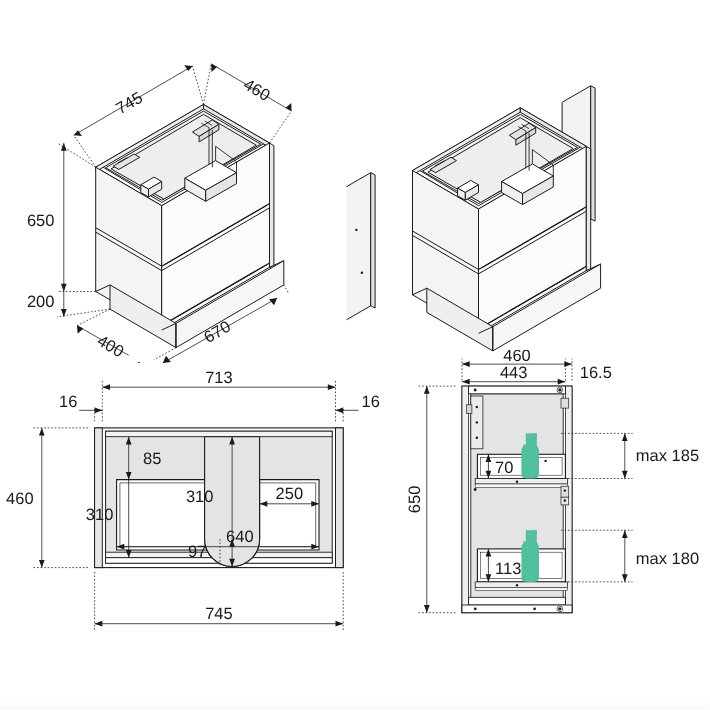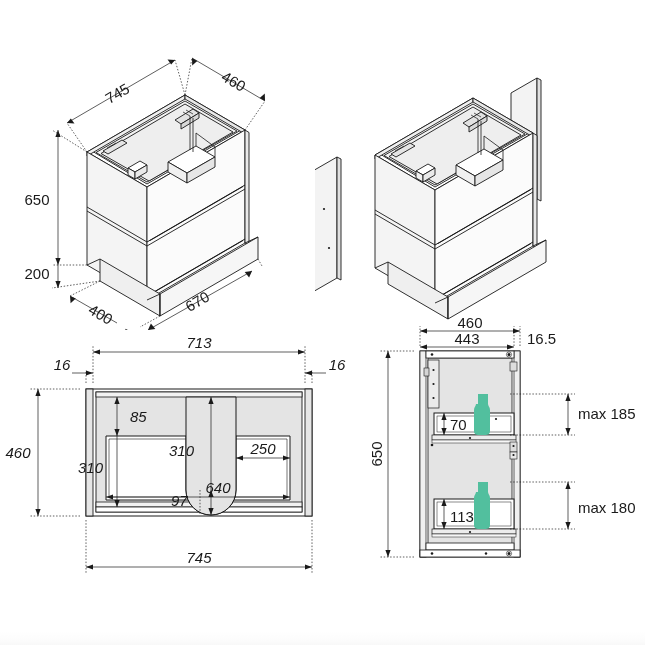--- a/index.html
+++ b/index.html
@@ -183,21 +183,21 @@
       <path d="M156,115 L163,119 M159,113 L166,117" stroke-width="0.7"></path>
       <path d="M163,119 L163,153" stroke-width="0.8"></path>
       <path d="M166,121 L166,155" stroke-width="0.8"></path>
       <path d="M76,154 L95,143 L100,146 L81,157 Z" fill="#e4e4e4"></path>
       <path d="M80,151 L89,146" stroke-width="0.7"></path>
     </g>
   </g>
 </svg>
 </div>
 
-<div class="panel" style="left:0;top:330px;width:370px;height:260px;font-style:italic;">
+<div class="panel" style="left:0;top:330px;width:370px;height:260px;">
 <svg width="370" height="260" viewBox="0 0 370 260">
 
   <g>
 
     <rect x="86" y="59" width="226" height="127" fill="#ffffff" stroke="#1a1a1a" stroke-width="1"></rect>
 
     <rect x="86" y="59" width="7" height="127" fill="#e6e6e6" stroke="#1a1a1a" stroke-width="0.9"></rect>
 
     <rect x="305" y="59" width="7" height="127" fill="#e6e6e6" stroke="#1a1a1a" stroke-width="0.9"></rect>
 

